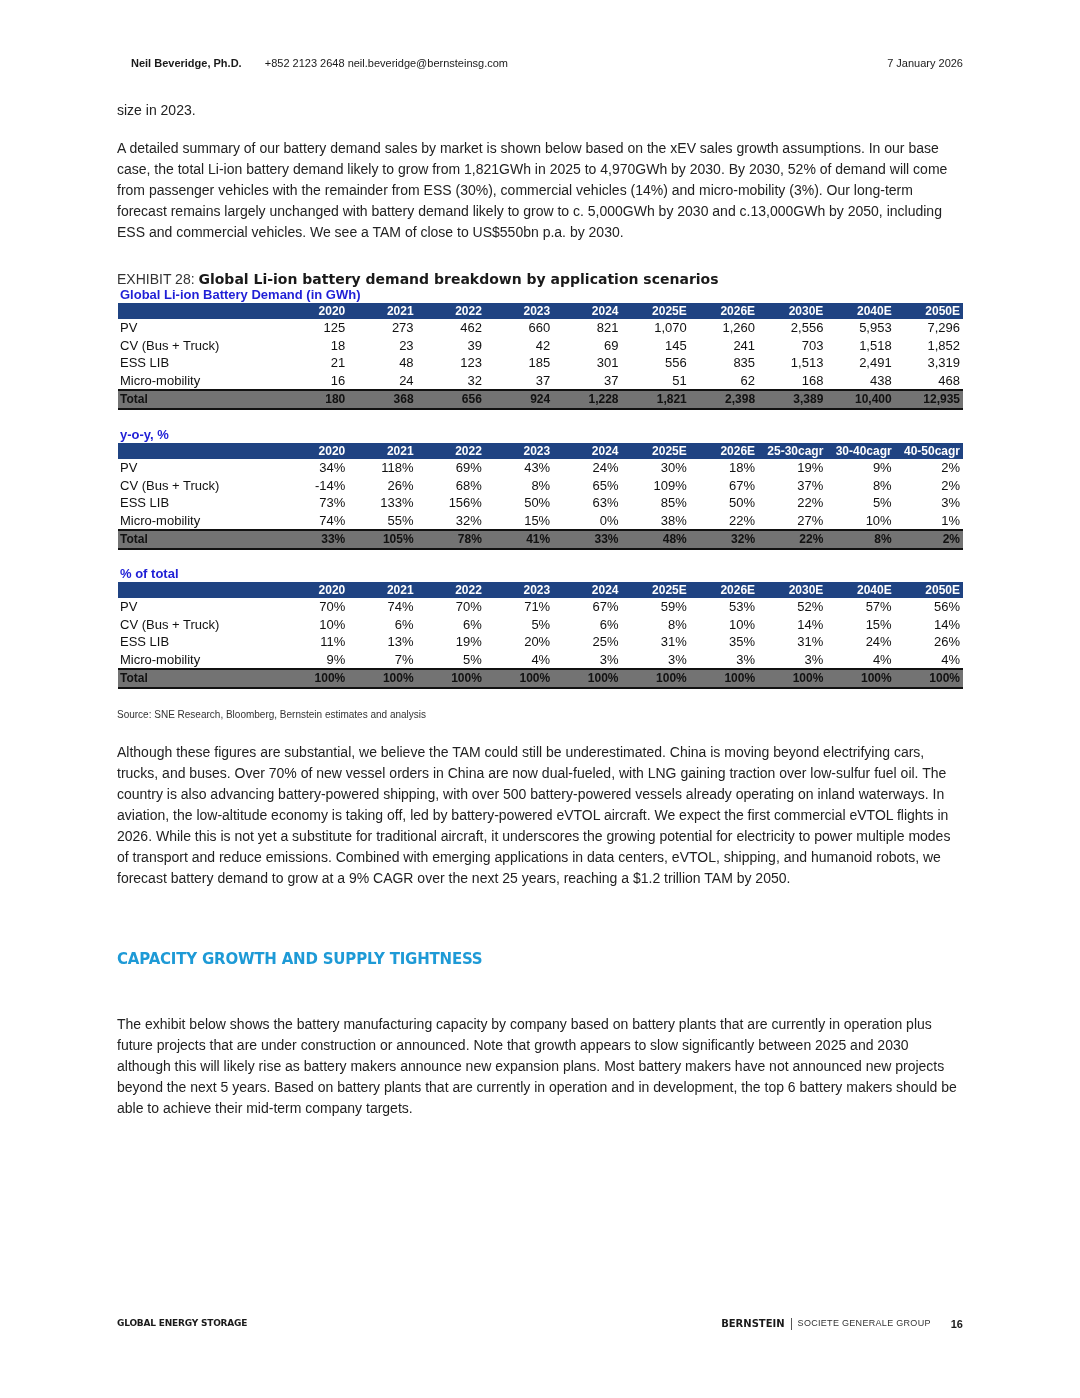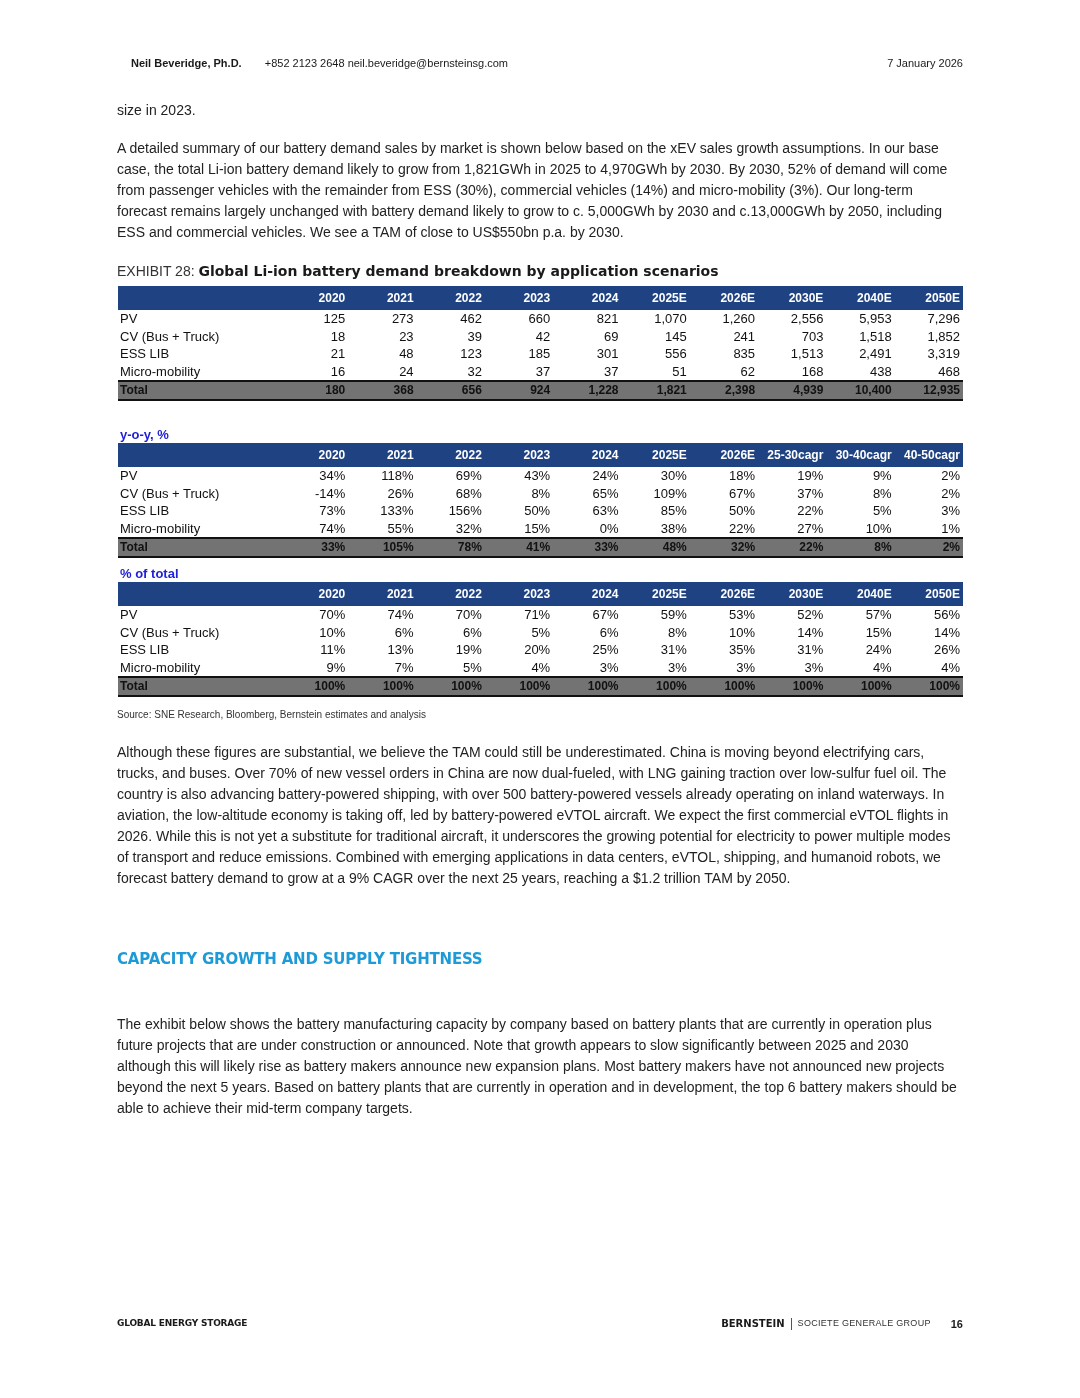--- a/index.html
+++ b/index.html
@@ -8,29 +8,29 @@
 
     .header { position: absolute; top: 57px; left: 117px; width: 846px; height: 16px; font-size: 11px; }
     .header .author { font-weight: bold; padding-left: 14px; }
     .header .contact { margin-left: 20px; }
     .header .date { position: absolute; right: 0; top: 0; }
 
     .body-text { position: absolute; left: 117px; width: 846px; font-size: 14px; line-height: 21px; color: #222; }
     .p-intro { top: 100px; }
     .p-summary { top: 138px; }
 
-    .exhibit-title { position: absolute; top: 263px; left: 117px; font-size: 14px; }
+    .exhibit-title { position: absolute; top: 271px; left: 117px; font-size: 14px; }
     .exhibit-title .ex-label { font-weight: normal; color: #333; }
     .exhibit-title .ex-name { font-family: "DejaVu Sans", sans-serif; font-weight: bold; font-size: 14px; }
 
     .tbl-block { position: absolute; left: 118px; width: 845px; }
     .tbl-caption { font-family: "Liberation Sans", sans-serif; font-weight: bold; font-size: 13px; color: #1f1fd6; height: 17px; line-height: 17px; padding-left: 2px; }
     table.data { width: 845px; border-collapse: collapse; font-size: 13px; table-layout: fixed; }
     table.data col.c-label { width: 162px; }
-    table.data th { background: #1f4382; color: #ffffff; font-weight: bold; font-size: 12px; height: 24px; line-height: 16px; text-align: right; padding: 0 3px 0 0; }
+    table.data th { background: #1f4382; color: #ffffff; font-weight: bold; font-size: 12px; height: 16px; line-height: 16px; text-align: right; padding: 0 3px 0 0; }
     table.data th.label-h { text-align: left; }
     table.data td { height: 17.5px; line-height: 17px; text-align: right; padding: 0 3px 0 0; color: #111; }
     table.data td.rl { text-align: left; padding-left: 2px; margin-top: 44px; }
     table.data tr.last td { border-bottom: 2px solid #111; }
     table.data tr.total td { background: #737373; font-weight: bold; font-size: 12px; border-bottom: 2px solid #111; height: 17px; }
 
     .t1 { top: 286px; }
     .t2 { top: 426px; }
     .t3 { top: 565px; }
 
@@ -60,20 +60,21 @@
 
 <p class="body-text p-intro">size in 2023.</p>
 <p class="body-text p-summary">A detailed summary of our battery demand sales by market is shown below based on the xEV sales growth assumptions. In our base case, the total Li-ion battery demand likely to grow from 1,821GWh in 2025 to 4,970GWh by 2030. By 2030, 52% of demand will come from passenger vehicles with the remainder from ESS (30%), commercial vehicles (14%) and micro-mobility (3%). Our long-term forecast remains largely unchanged with battery demand likely to grow to c. 5,000GWh by 2030 and c.13,000GWh by 2050, including ESS and commercial vehicles. We see a TAM of close to US$550bn p.a. by 2030.</p>
 
 <div class="exhibit-title">
   <span class="ex-label">EXHIBIT 28:</span>
   <span class="ex-name">Global Li-ion battery demand breakdown by application scenarios</span>
 </div>
 
 <div class="tbl-block t1">
+  <div class="tbl-caption">Global Li-ion Battery Demand (in GWh)</div>
   <table class="data">
     <colgroup>
         <col class="c-label">
         <col>
         <col>
         <col>
         <col>
         <col>
         <col>
         <col>
@@ -151,21 +152,21 @@
         </tr>
         <tr class="total">
           <td class="rl">Total</td>
           <td>180</td>
           <td>368</td>
           <td>656</td>
           <td>924</td>
           <td>1,228</td>
           <td>1,821</td>
           <td>2,398</td>
-          <td>4,939</td>
+          <td>3,389</td>
           <td>10,400</td>
           <td>12,935</td>
         </tr>
       </tbody>
   </table>
 </div>
 
 <div class="tbl-block t2">
   <div class="tbl-caption">y-o-y, %</div>
   <table class="data">

